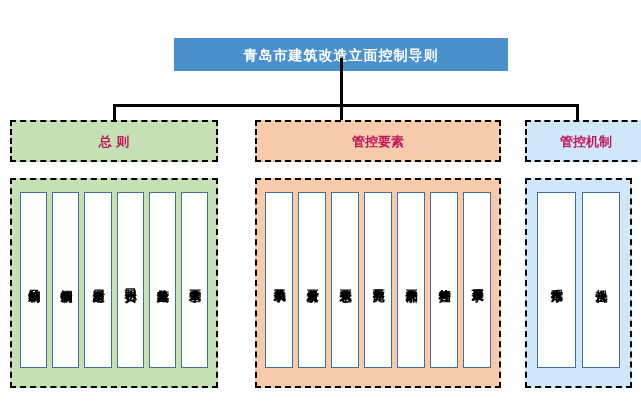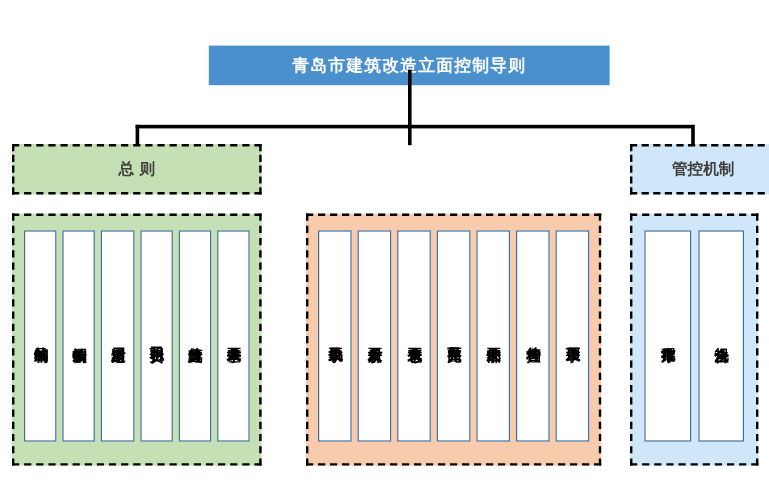--- a/index.html
+++ b/index.html
@@ -39,21 +39,21 @@
   .drop-c{left:576px;}
 
   
   .group-head{
     position:absolute;
     border:2px dashed #000000;
     box-sizing:border-box;
     display:flex;align-items:center;justify-content:center;
   }
   .group-head .ghl{
-    font-size:13px;font-weight:bold;color:#404040;line-height:1;white-space:nowrap;
+    font-size:13px;font-weight:bold;color:#be185d;line-height:1;white-space:nowrap;
   }
   .head-green{left:10px;top:120px;width:208px;height:42px;background:#c5e0b4;}
   .head-orange{left:255px;top:120px;width:246px;height:42px;background:#f8cbad;}
   .head-blue{left:525px;top:120px;width:122px;height:42px;background:#cfe7f9;}
 
   
   .group-body{
     position:absolute;
     border:2px dashed #000000;
     box-sizing:border-box;
@@ -100,20 +100,23 @@
   <div class="conn v-trunk"></div>
   <div class="conn h-bar"></div>
   <div class="conn v-drop drop-a"></div>
   <div class="conn v-drop drop-b"></div>
   <div class="conn v-drop drop-c"></div>
 
   <div class="group-head head-green">
     <span class="ghl">总  则</span>
   </div>
 
+  <div class="group-head head-orange">
+    <span class="ghl">管控要素</span>
+  </div>
 
   <div class="group-head head-blue">
     <span class="ghl">管控机制</span>
   </div>
 
   <div class="group-body body-green">
     <div class="leaf">
         <span class="leaf-text">编制目的</span>
       </div>
     <div class="leaf">

